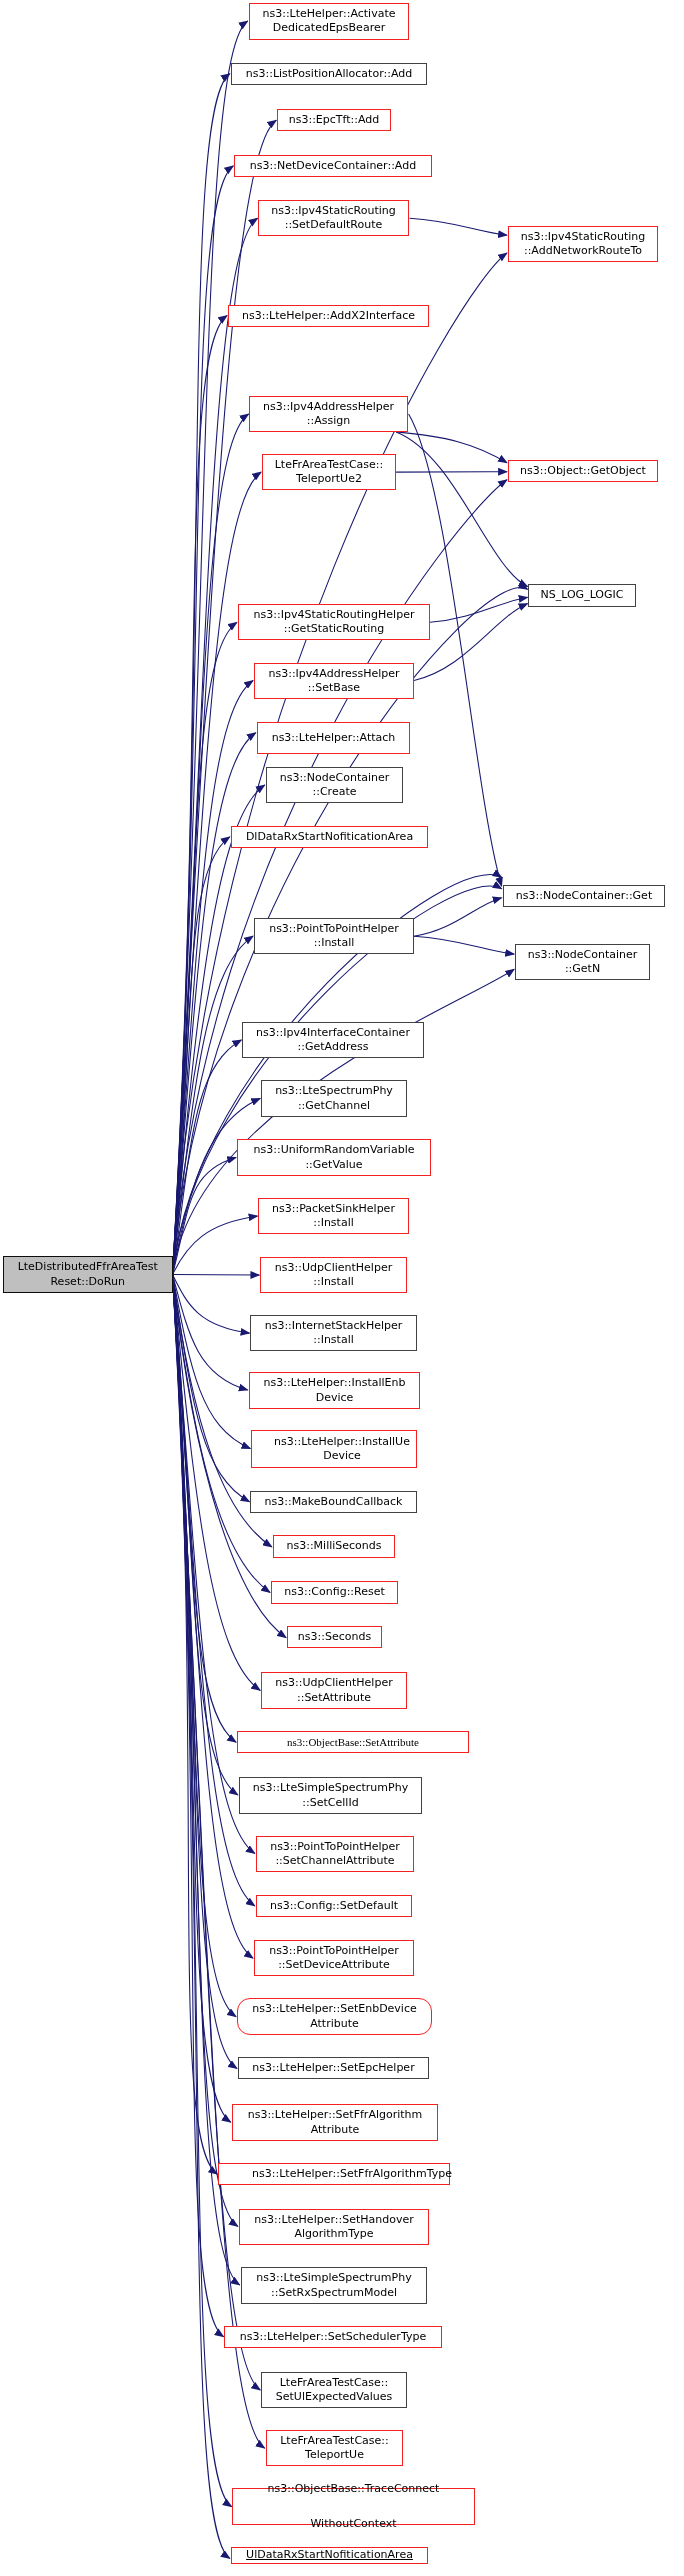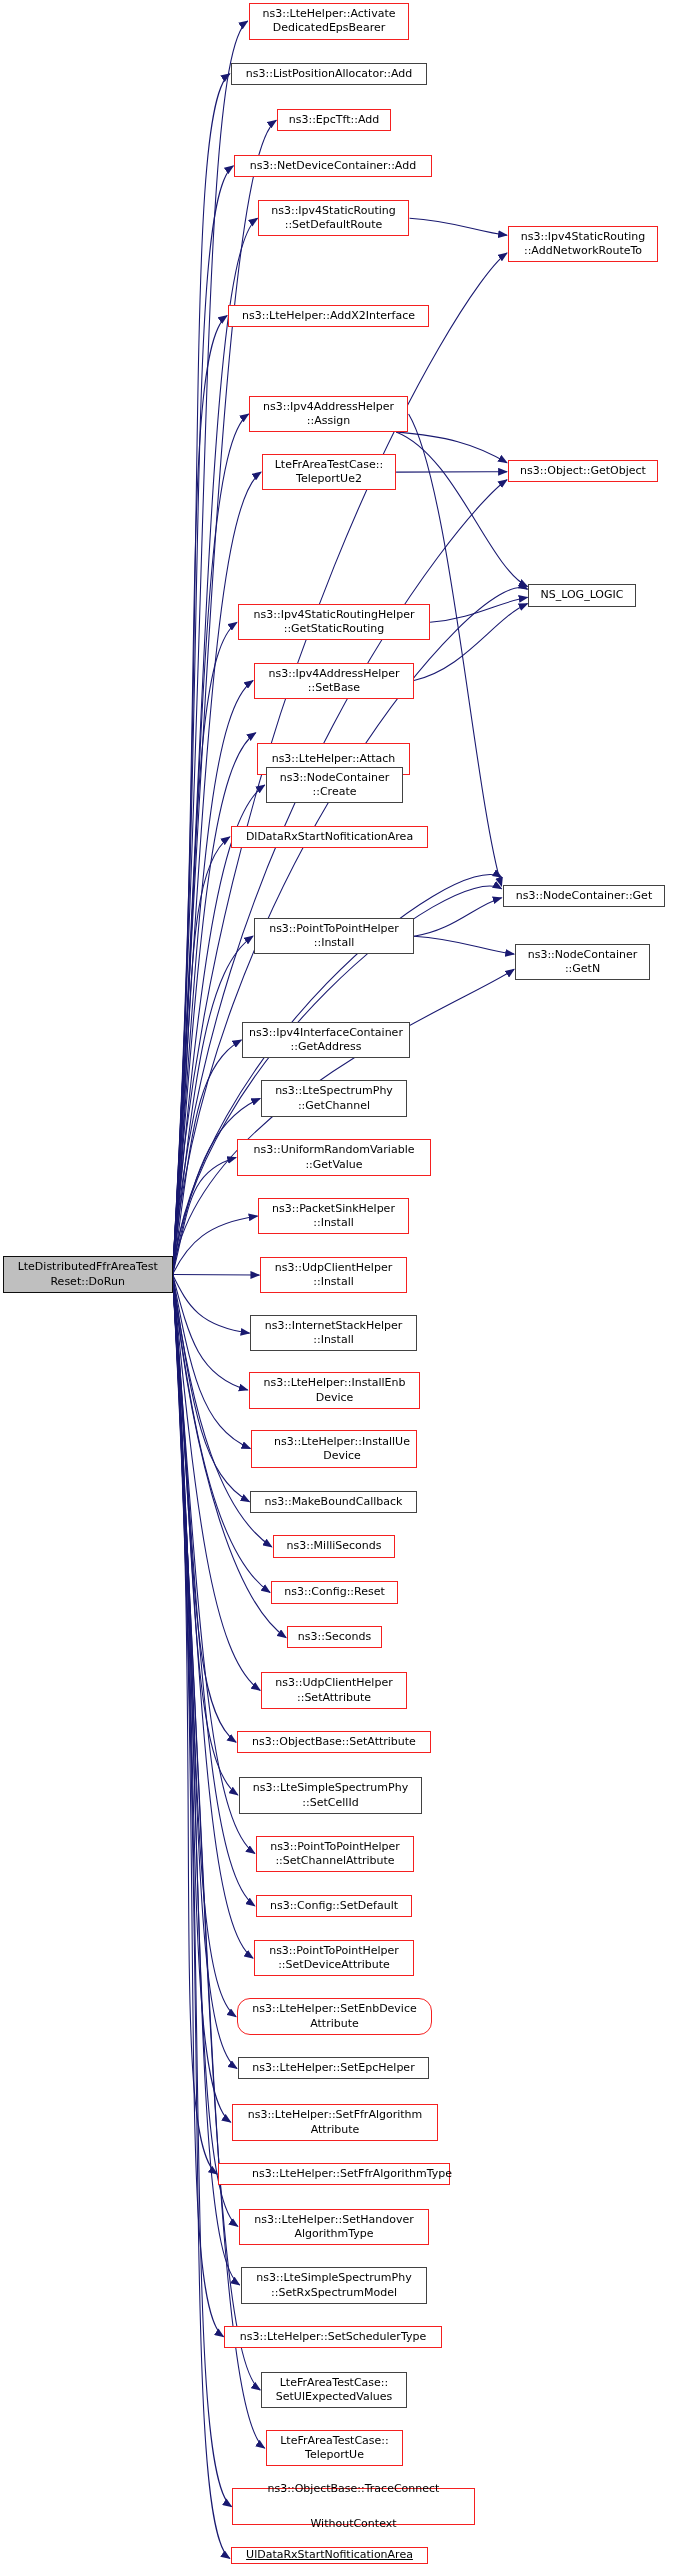--- a/index.html
+++ b/index.html
@@ -139,42 +139,42 @@
         <span>NS_LOG_LOGIC</span>
       </div>
       <div class="node red" style="left: 238px; top: 604px; width: 192px; height: 36px;">
         <span>ns3::Ipv4StaticRoutingHelper</span>
         <span>::GetStaticRouting</span>
       </div>
       <div class="node red" style="left: 254px; top: 663px; width: 160px; height: 36px;">
         <span>ns3::Ipv4AddressHelper</span>
         <span>::SetBase</span>
       </div>
-      <div class="node red" style="left: 257px; top: 722px; width: 153px; height: 32px; margin-top: 21px;">
+      <div class="node red" style="left: 257px; top: 722px; width: 153px; height: 32px;">
         <span>ns3::LteHelper::Attach</span>
       </div>
       <div class="node black" style="left: 266px; top: 767px; width: 137px; height: 36px;">
         <span>ns3::NodeContainer</span>
         <span>::Create</span>
       </div>
       <div class="node red" style="left: 231px; top: 826px; width: 197px; height: 21.5px;">
         <span>DlDataRxStartNofiticationArea</span>
       </div>
       <div class="node black" style="left: 503px; top: 885px; width: 162px; height: 21.5px;">
         <span>ns3::NodeContainer::Get</span>
       </div>
       <div class="node black" style="left: 254px; top: 918px; width: 160px; height: 36px;">
         <span>ns3::PointToPointHelper</span>
         <span>::Install</span>
       </div>
       <div class="node black" style="left: 515px; top: 944px; width: 135px; height: 36px;">
         <span>ns3::NodeContainer</span>
         <span>::GetN</span>
       </div>
-      <div class="node black" style="left: 242px; top: 1022px; width: 168px; height: 36px;">
+      <div class="node black" style="left: 242px; top: 1022px; width: 182px; height: 36px;">
         <span>ns3::Ipv4InterfaceContainer</span>
         <span>::GetAddress</span>
       </div>
       <div class="node black" style="left: 261px; top: 1080px; width: 146px; height: 37px;">
         <span>ns3::LteSpectrumPhy</span>
         <span>::GetChannel</span>
       </div>
       <div class="node red" style="left: 237px; top: 1139px; width: 194px; height: 37px;">
         <span>ns3::UniformRandomVariable</span>
         <span>::GetValue</span>
@@ -208,21 +208,21 @@
       <div class="node red" style="left: 271px; top: 1581px; width: 127px; height: 23px;">
         <span>ns3::Config::Reset</span>
       </div>
       <div class="node red" style="left: 287px; top: 1626px; width: 95px; height: 22.4px;">
         <span>ns3::Seconds</span>
       </div>
       <div class="node red" style="left: 261px; top: 1672px; width: 146px; height: 37px;">
         <span>ns3::UdpClientHelper</span>
         <span>::SetAttribute</span>
       </div>
-      <div class="node red" style="left: 237px; top: 1731px; width: 194px; height: 22.4px;">
+      <div class="node red" style="left: 237px; top: 1731px; width: 232px; height: 22.4px; font-family: Liberation Serif, serif;">
         <span>ns3::ObjectBase::SetAttribute</span>
       </div>
       <div class="node black" style="left: 239px; top: 1777px; width: 183px; height: 37px;">
         <span>ns3::LteSimpleSpectrumPhy</span>
         <span>::SetCellId</span>
       </div>
       <div class="node red" style="left: 256px; top: 1836px; width: 158px; height: 36px;">
         <span>ns3::PointToPointHelper</span>
         <span>::SetChannelAttribute</span>
       </div>

